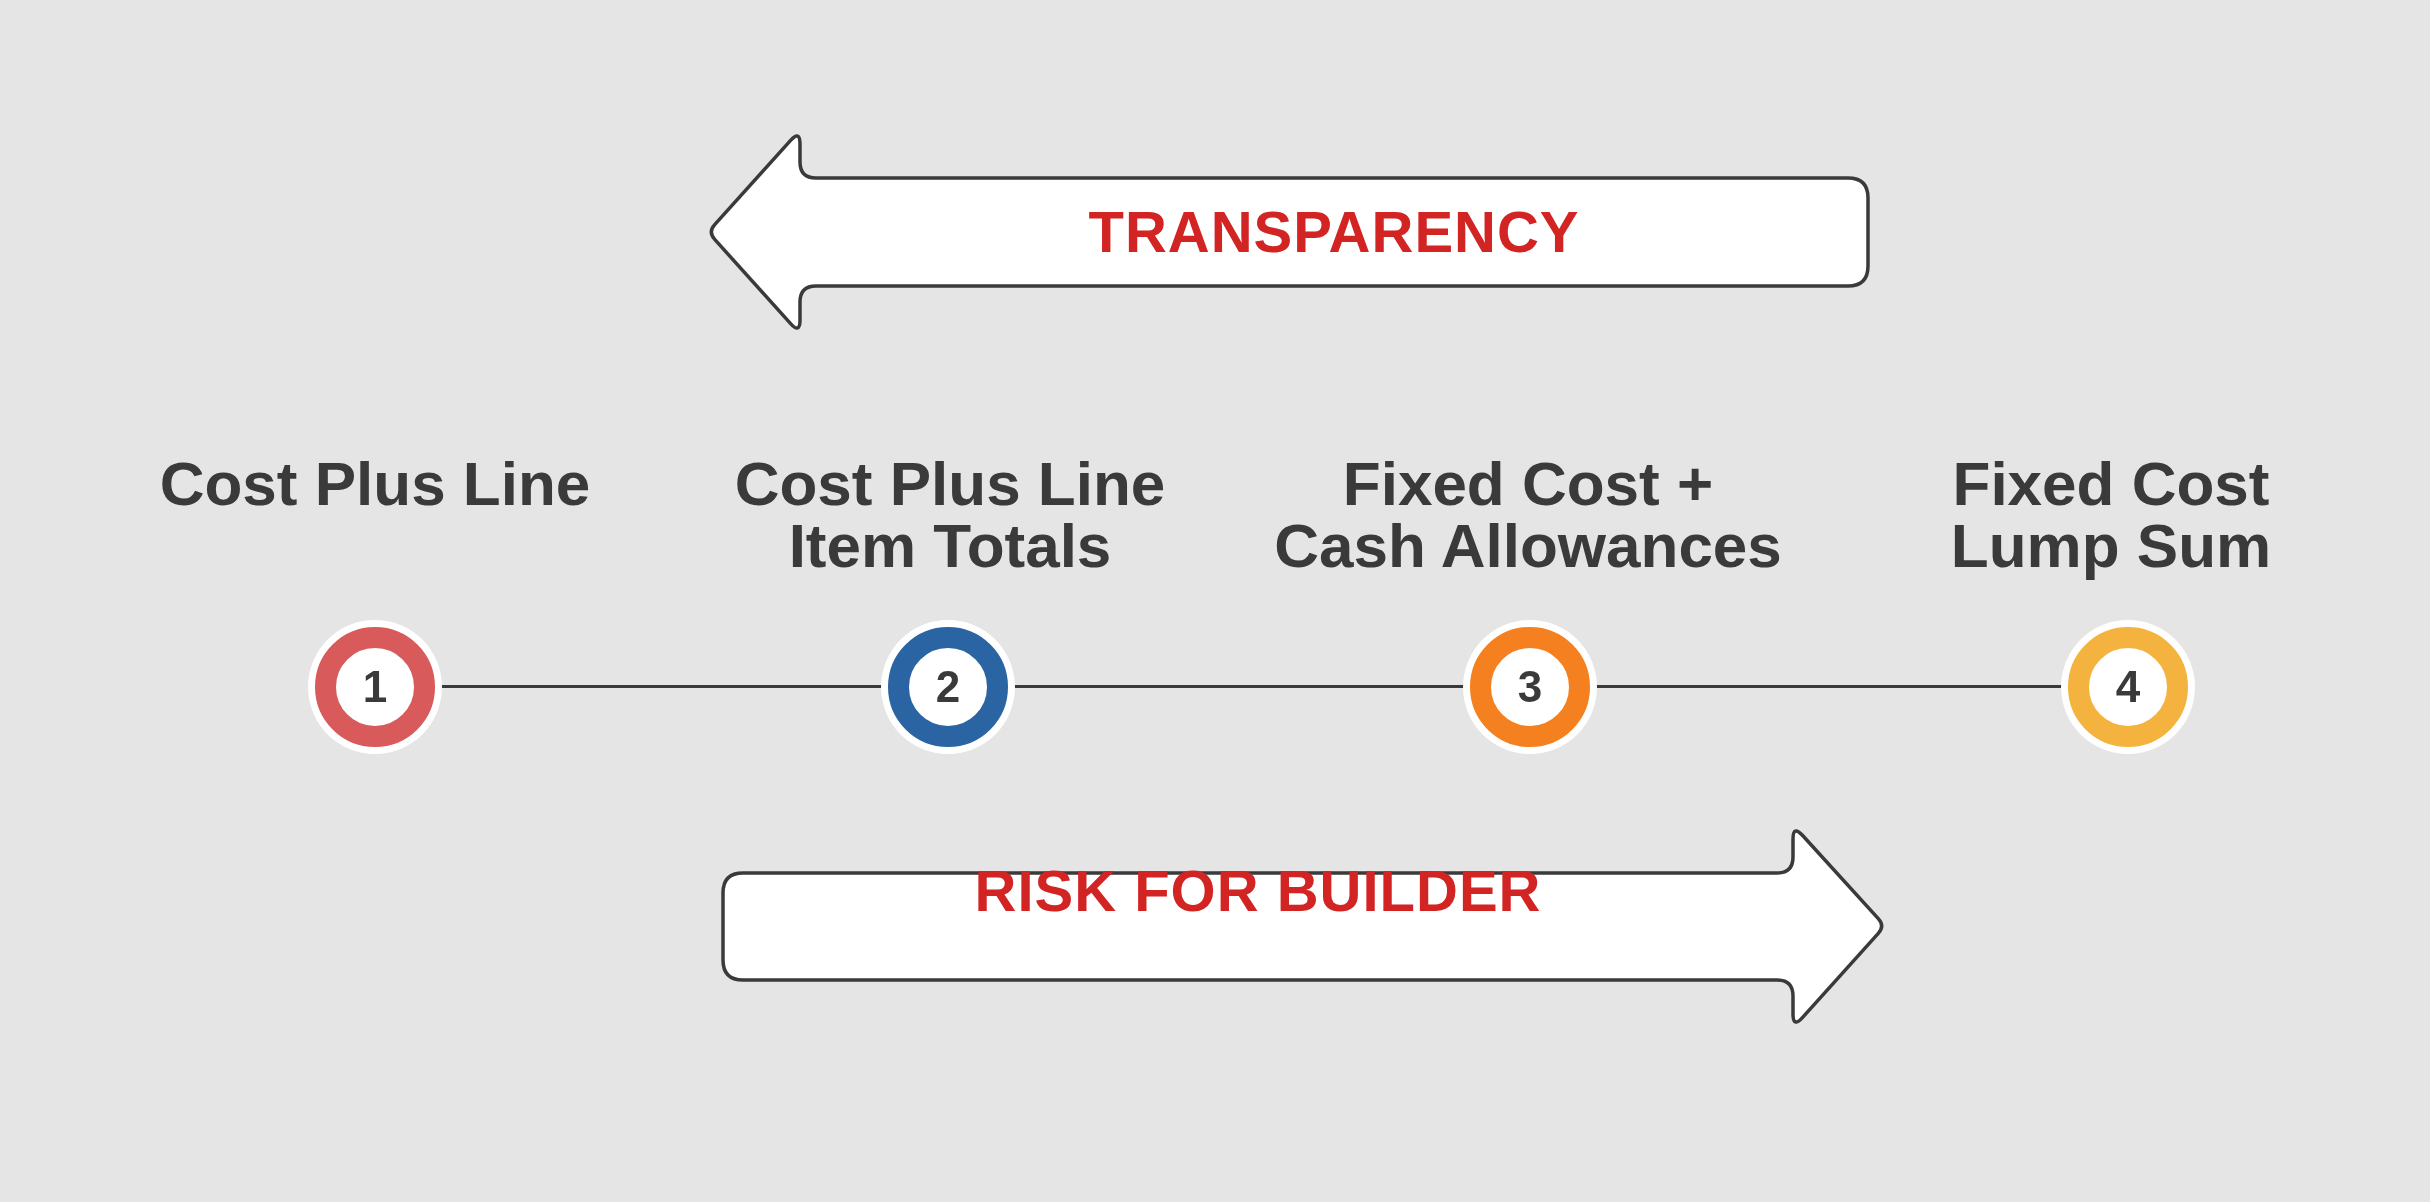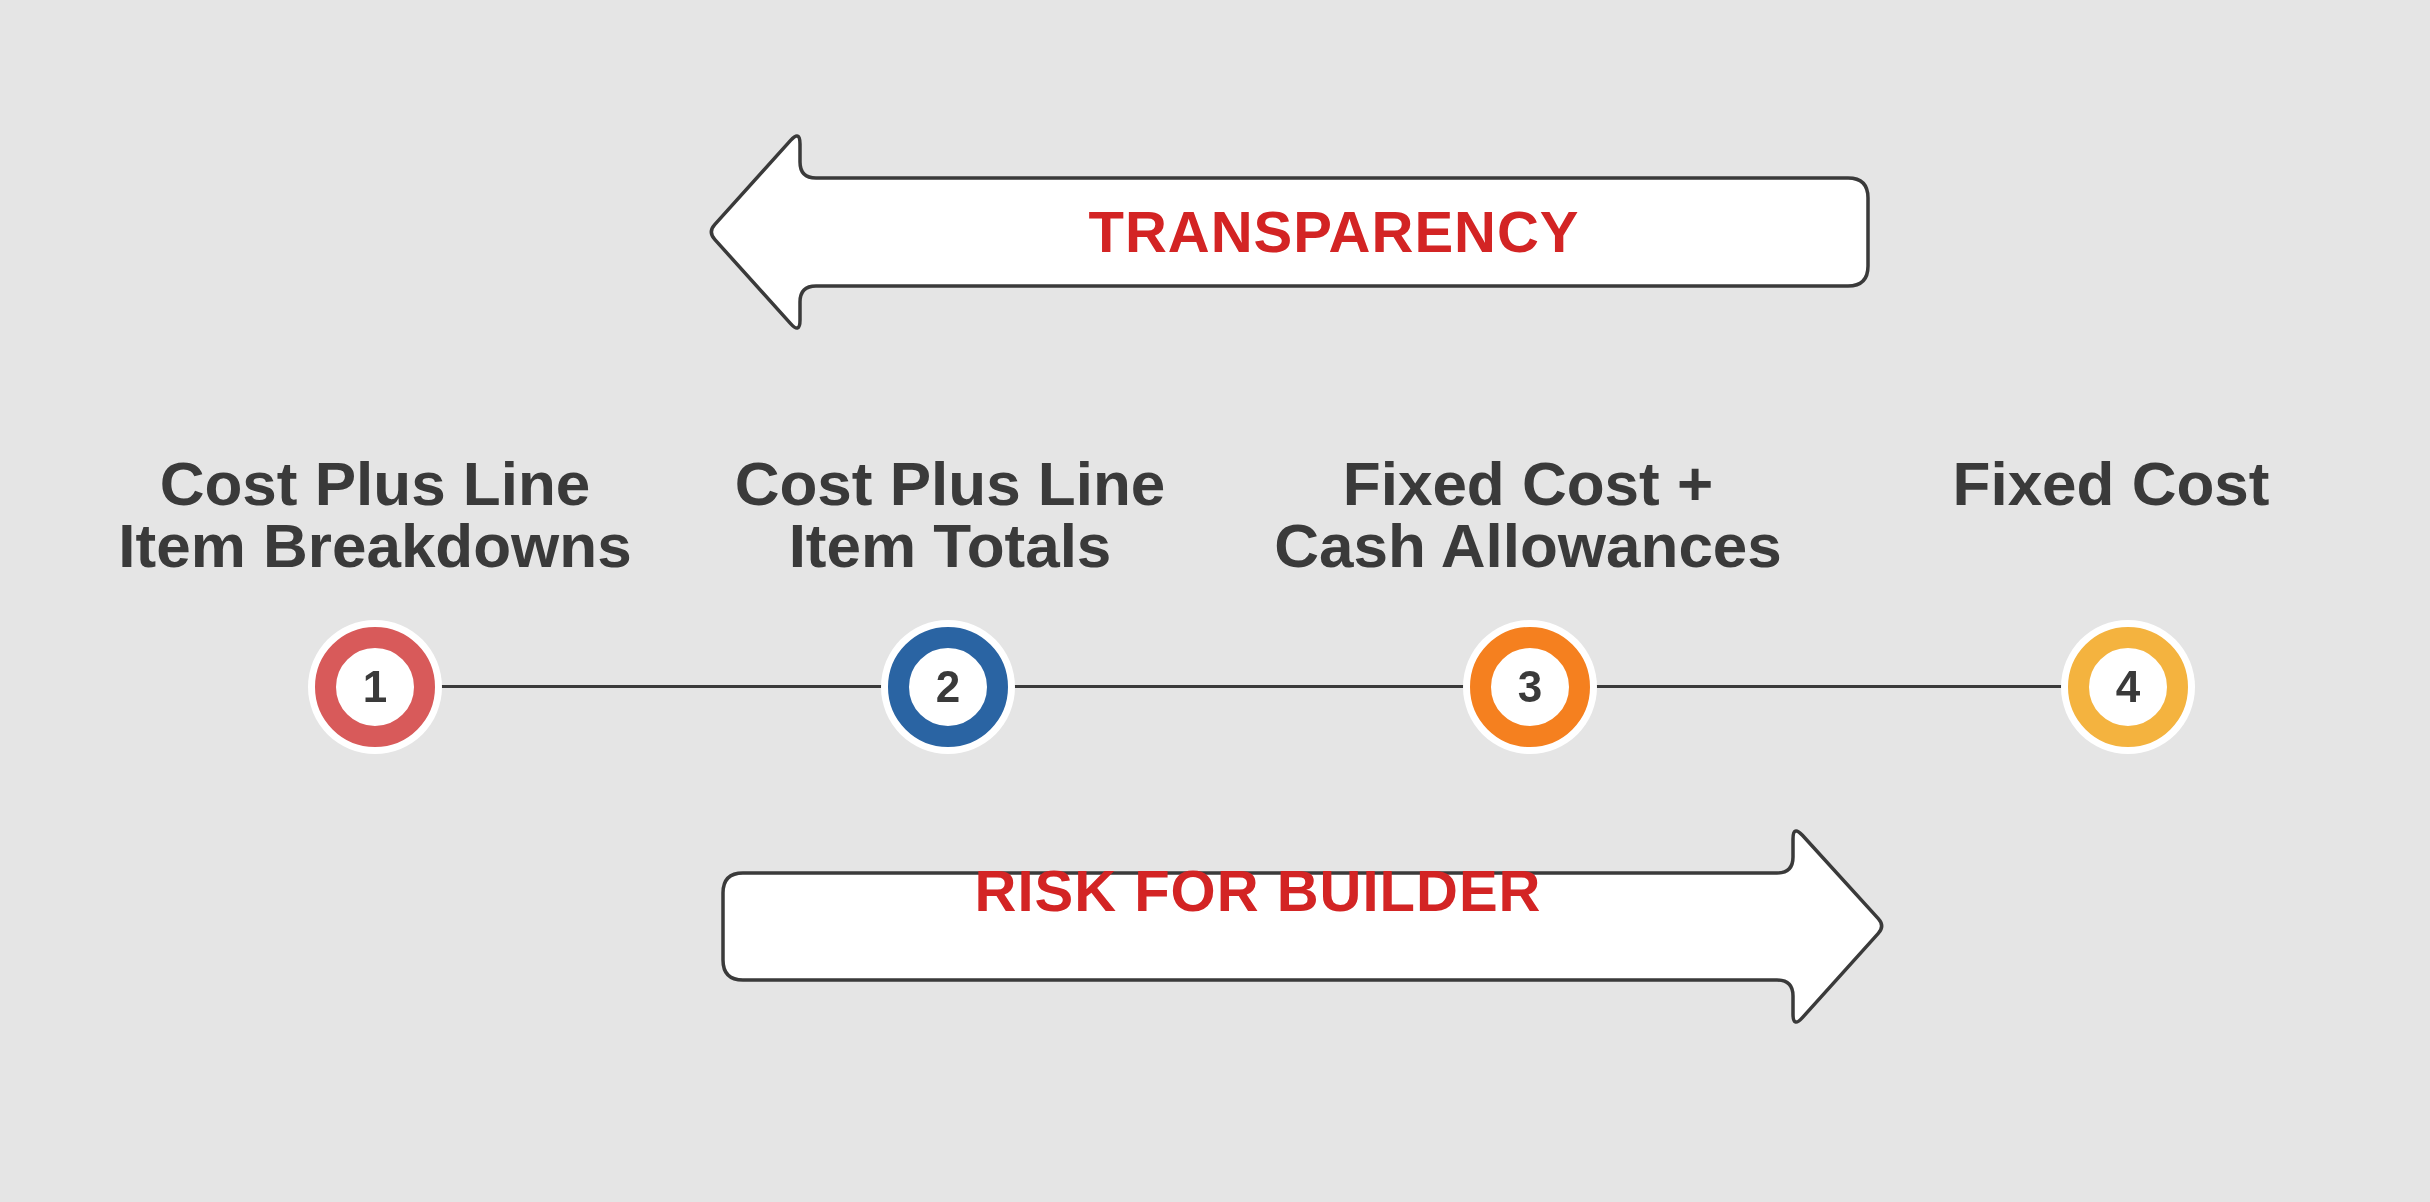--- a/index.html
+++ b/index.html
@@ -39,40 +39,40 @@
 
   <div class="arrow-label top" style="color: rgb(211, 36, 36);">TRANSPARENCY</div>
 
   <div class="arrow-label bottom" style="color: rgb(211, 36, 36);">RISK FOR BUILDER</div>
 
   <div class="timeline-line" style="background: rgb(58, 58, 58);"></div>
 
   <div id="steps">
       <div class="step-label" style="left: 375px;">
         <div>Cost Plus Line</div>
-        <div>Item Breakdowns</div>
       </div>
       <div class="step-circle" style="left: 375px; border-color: rgb(216, 90, 90);">
         <span class="step-number">1</span>
       </div>
       <div class="step-label" style="left: 950px;">
         <div>Cost Plus Line</div>
         <div>Item Totals</div>
       </div>
       <div class="step-circle" style="left: 948px; border-color: rgb(42, 100, 163);">
         <span class="step-number">2</span>
       </div>
       <div class="step-label" style="left: 1528px;">
         <div>Fixed Cost +</div>
         <div>Cash Allowances</div>
       </div>
       <div class="step-circle" style="left: 1530px; border-color: rgb(245, 128, 31);">
         <span class="step-number">3</span>
       </div>
       <div class="step-label" style="left: 2102px; margin-left: 9px;">
         <div>Fixed Cost</div>
+        <div>Lump Sum</div>
       </div>
       <div class="step-circle" style="left: 2128px; border-color: rgb(244, 179, 63);">
         <span class="step-number">4</span>
       </div>
     </div>
 
 </div>
 
 </body></html>

